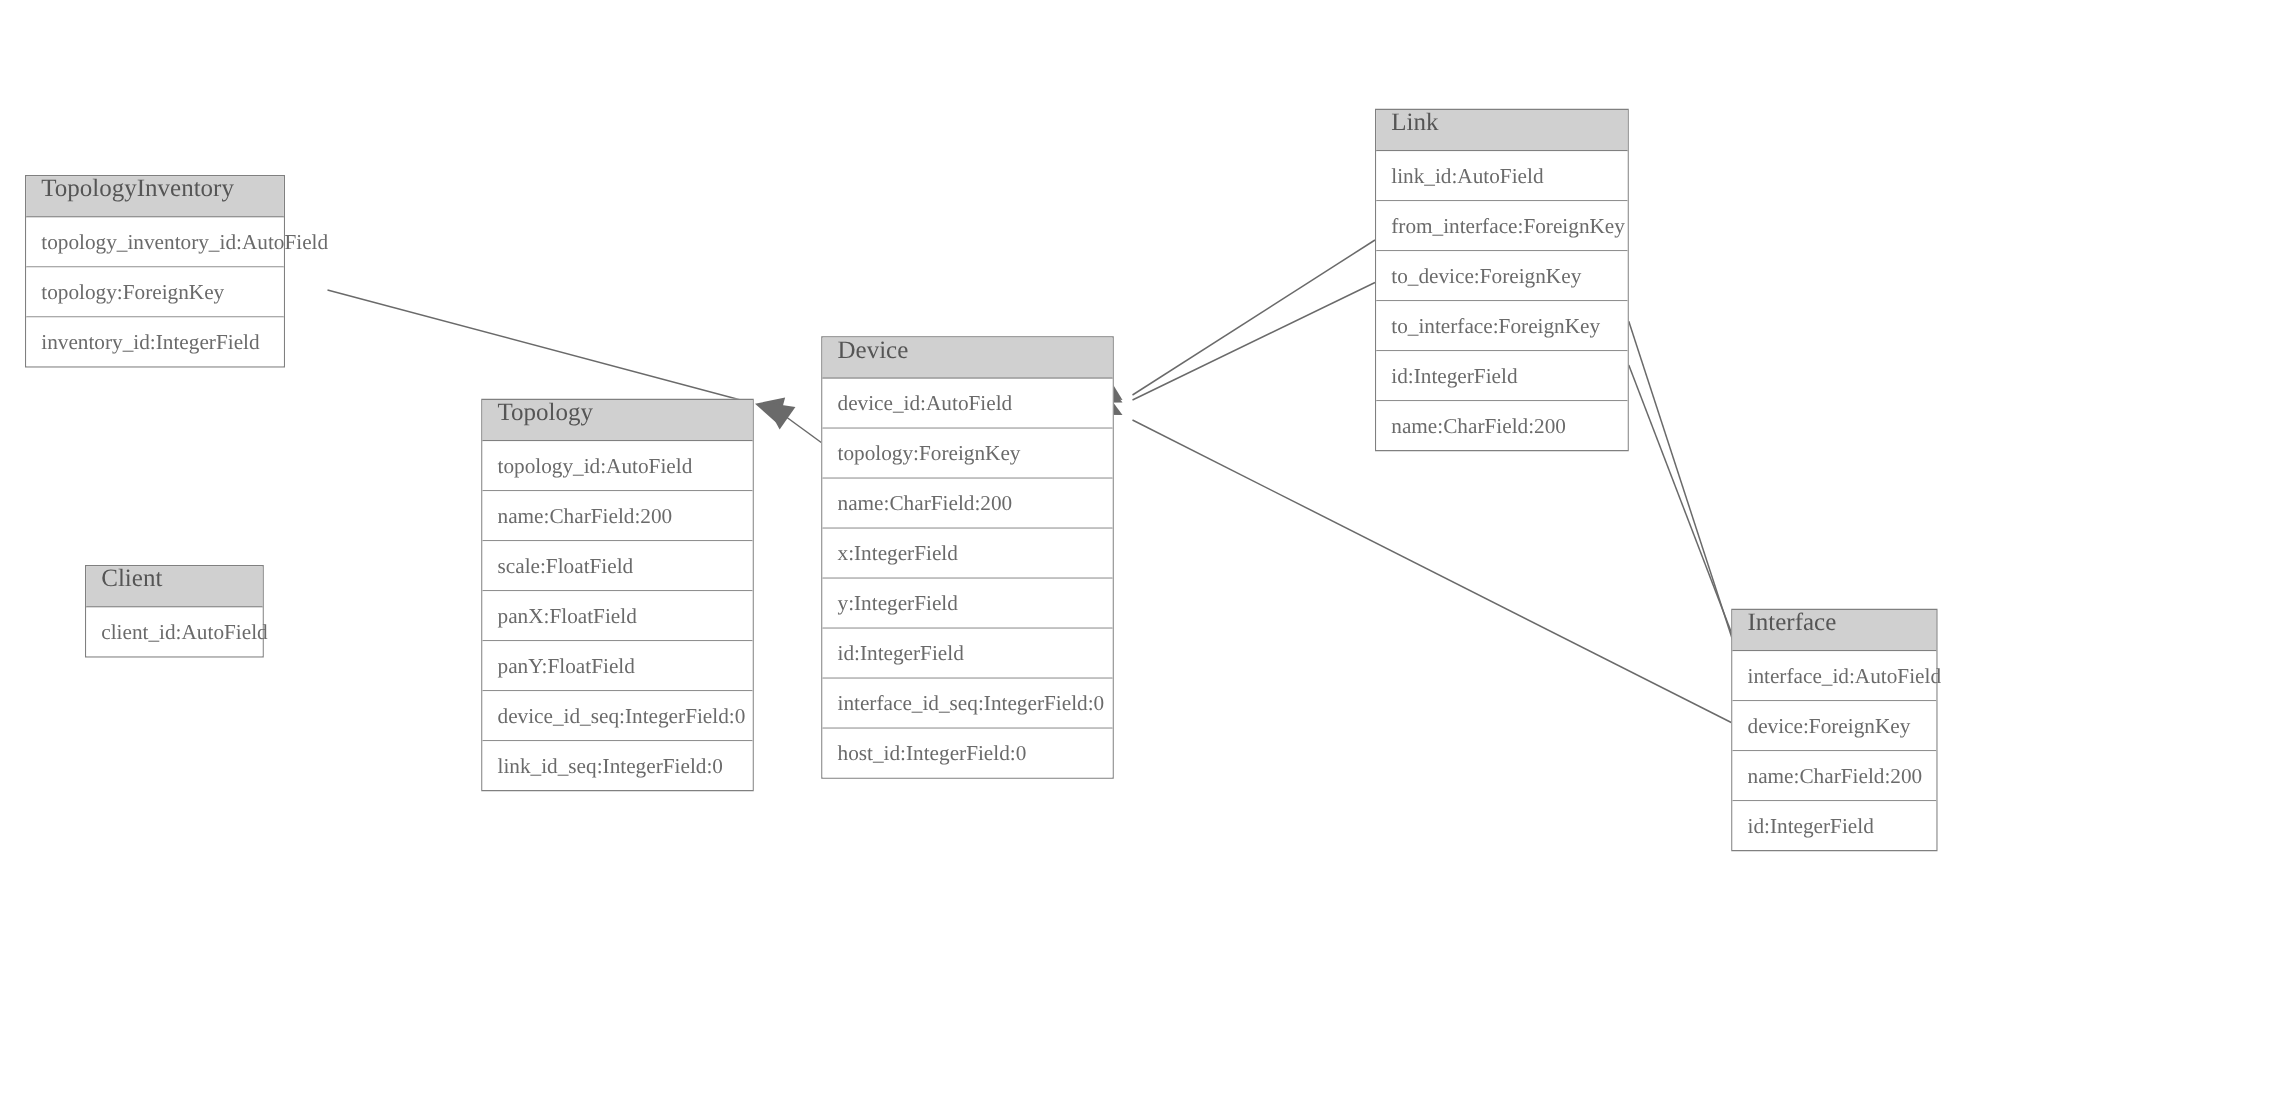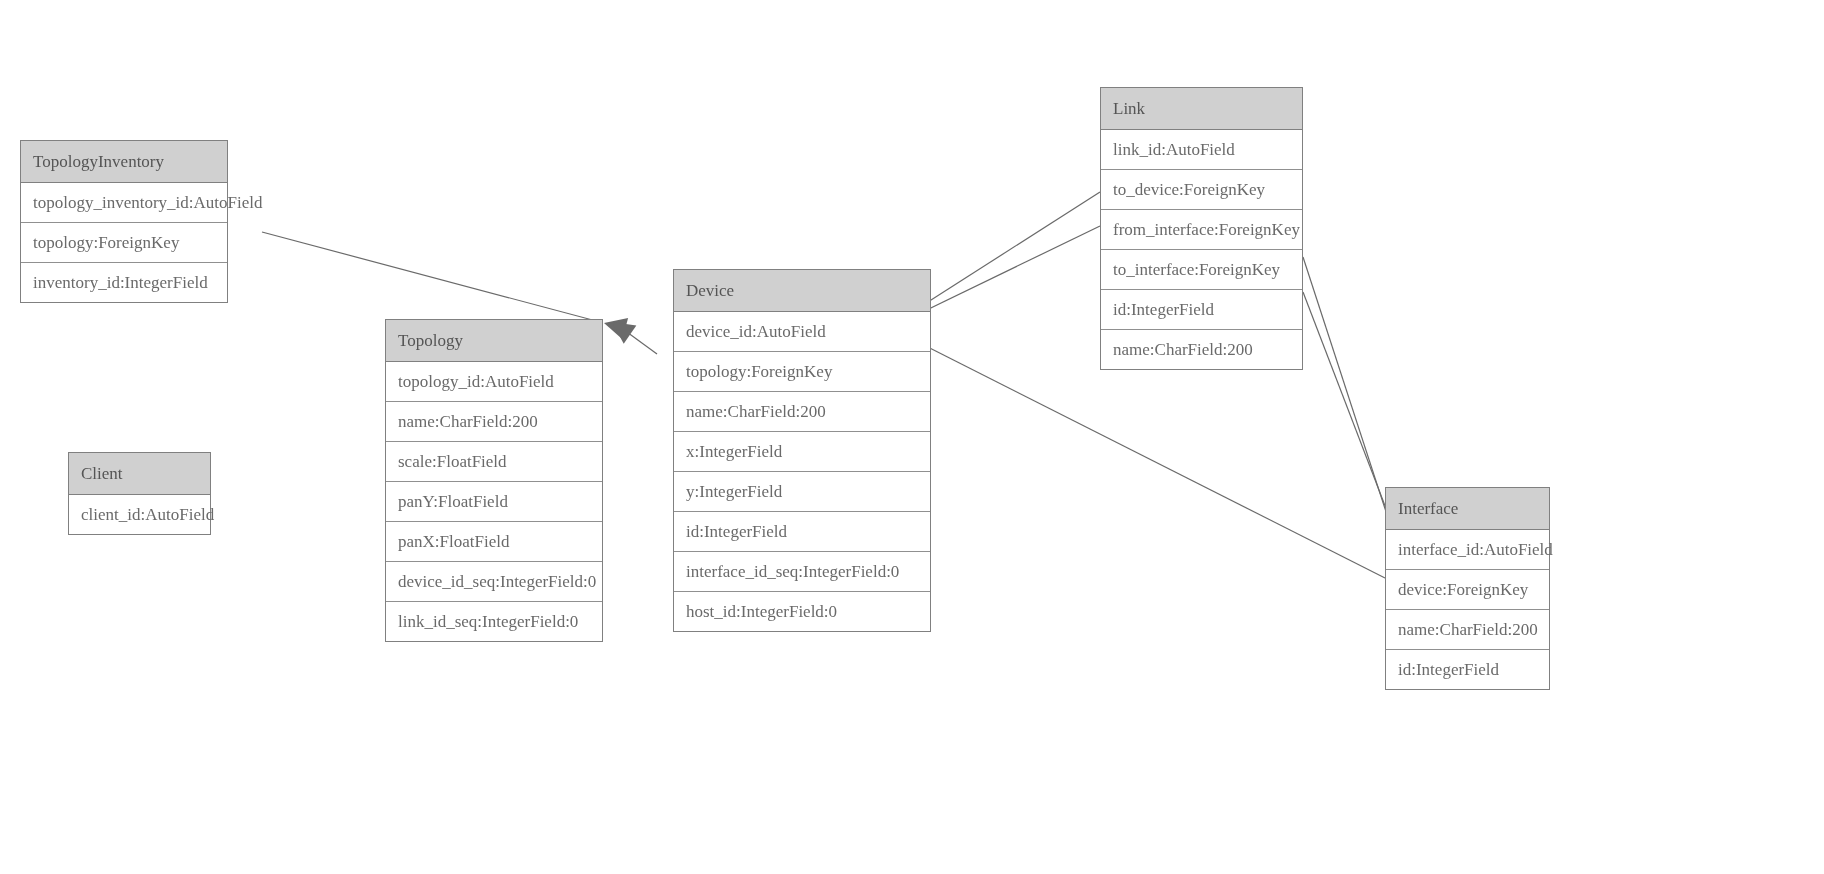--- a/index.html
+++ b/index.html
@@ -28,23 +28,23 @@
     box-sizing: border-box;
     border: 1px solid #808080;
     background: #ffffff;
     z-index: 2;
   }
   .entity-title {
     box-sizing: border-box;
     background: #d0d0d0;
     border-bottom: 1px solid #808080;
     color: #555555;
-    font-size: 17px;
+    font-size: 20px;
     line-height: 1;
-    padding: 12px 10px 12px 12px;
+    padding: 0 10px 12px 12px;
     white-space: nowrap;
     overflow: visible;
   }
   .entity-field {
     box-sizing: border-box;
     border-bottom: 1px solid #909090;
     color: #6a6a6a;
     font-size: 17px;
     line-height: 1;
     padding: 11px 10px 11px 12px;
@@ -104,41 +104,41 @@
         <div class="entity-title">TopologyInventory</div>
         <div class="entity-field">topology_inventory_id:AutoField</div>
         <div class="entity-field">topology:ForeignKey</div>
         <div class="entity-field last">inventory_id:IntegerField</div>
       </div>
       <div class="entity" style="left: 385px; top: 272px; width: 218px; margin-top: 47px;">
         <div class="entity-title">Topology</div>
         <div class="entity-field">topology_id:AutoField</div>
         <div class="entity-field">name:CharField:200</div>
         <div class="entity-field">scale:FloatField</div>
+        <div class="entity-field">panX:FloatField</div>
         <div class="entity-field">panY:FloatField</div>
-        <div class="entity-field">panX:FloatField</div>
         <div class="entity-field">device_id_seq:IntegerField:0</div>
         <div class="entity-field last">link_id_seq:IntegerField:0</div>
       </div>
-      <div class="entity" style="left: 657px; top: 269px; width: 258px; margin-left: 16px;">
+      <div class="entity" style="left: 657px; top: 269px; width: 234px;">
         <div class="entity-title">Device</div>
         <div class="entity-field">device_id:AutoField</div>
         <div class="entity-field">topology:ForeignKey</div>
         <div class="entity-field">name:CharField:200</div>
         <div class="entity-field">x:IntegerField</div>
         <div class="entity-field">y:IntegerField</div>
         <div class="entity-field">id:IntegerField</div>
         <div class="entity-field">interface_id_seq:IntegerField:0</div>
         <div class="entity-field last">host_id:IntegerField:0</div>
       </div>
       <div class="entity" style="left: 1100px; top: 87px; width: 203px;">
         <div class="entity-title">Link</div>
         <div class="entity-field">link_id:AutoField</div>
+        <div class="entity-field">from_interface:ForeignKey</div>
         <div class="entity-field">to_device:ForeignKey</div>
-        <div class="entity-field">from_interface:ForeignKey</div>
         <div class="entity-field">to_interface:ForeignKey</div>
         <div class="entity-field">id:IntegerField</div>
         <div class="entity-field last">name:CharField:200</div>
       </div>
       <div class="entity" style="left: 1385px; top: 487px; width: 165px;">
         <div class="entity-title">Interface</div>
         <div class="entity-field">interface_id:AutoField</div>
         <div class="entity-field">device:ForeignKey</div>
         <div class="entity-field">name:CharField:200</div>
         <div class="entity-field last">id:IntegerField</div>

